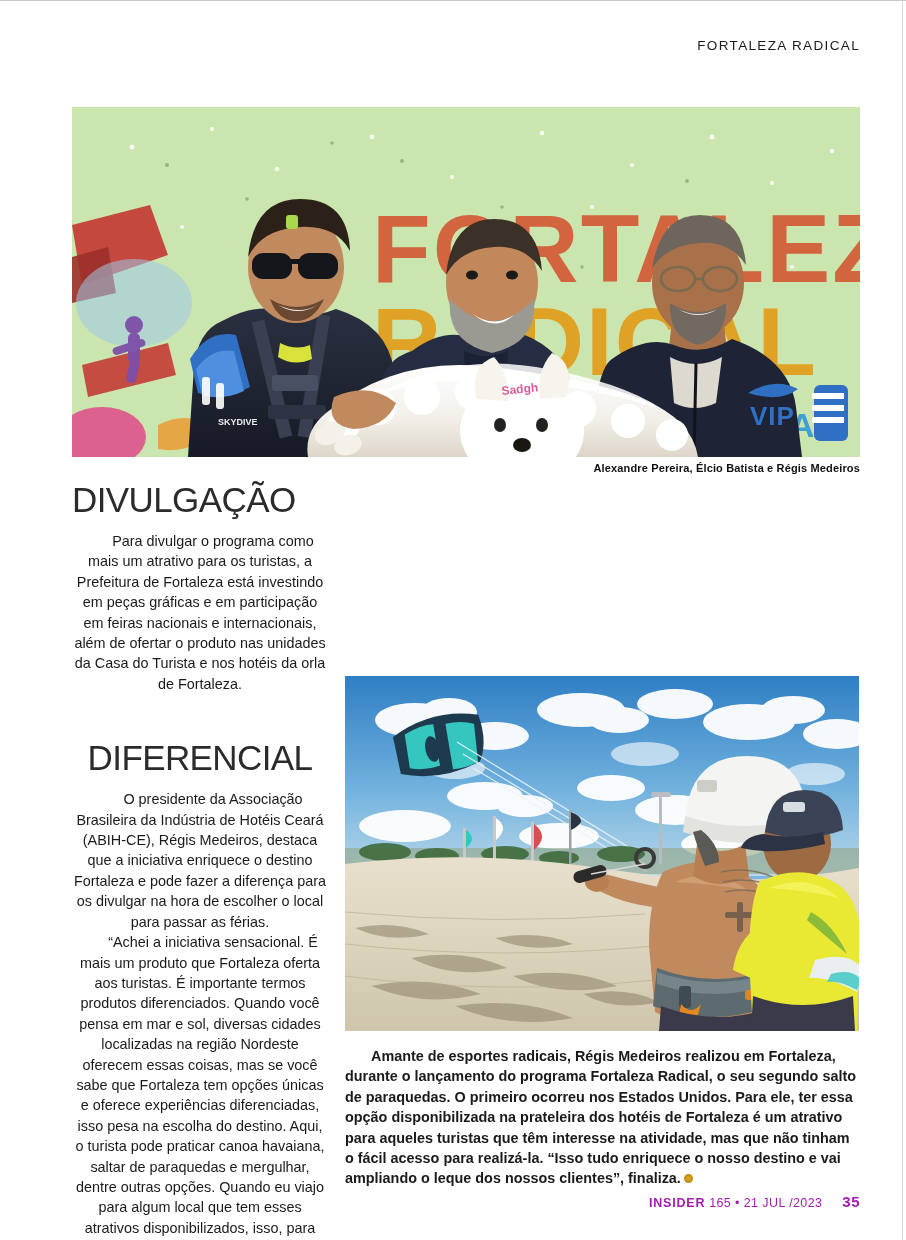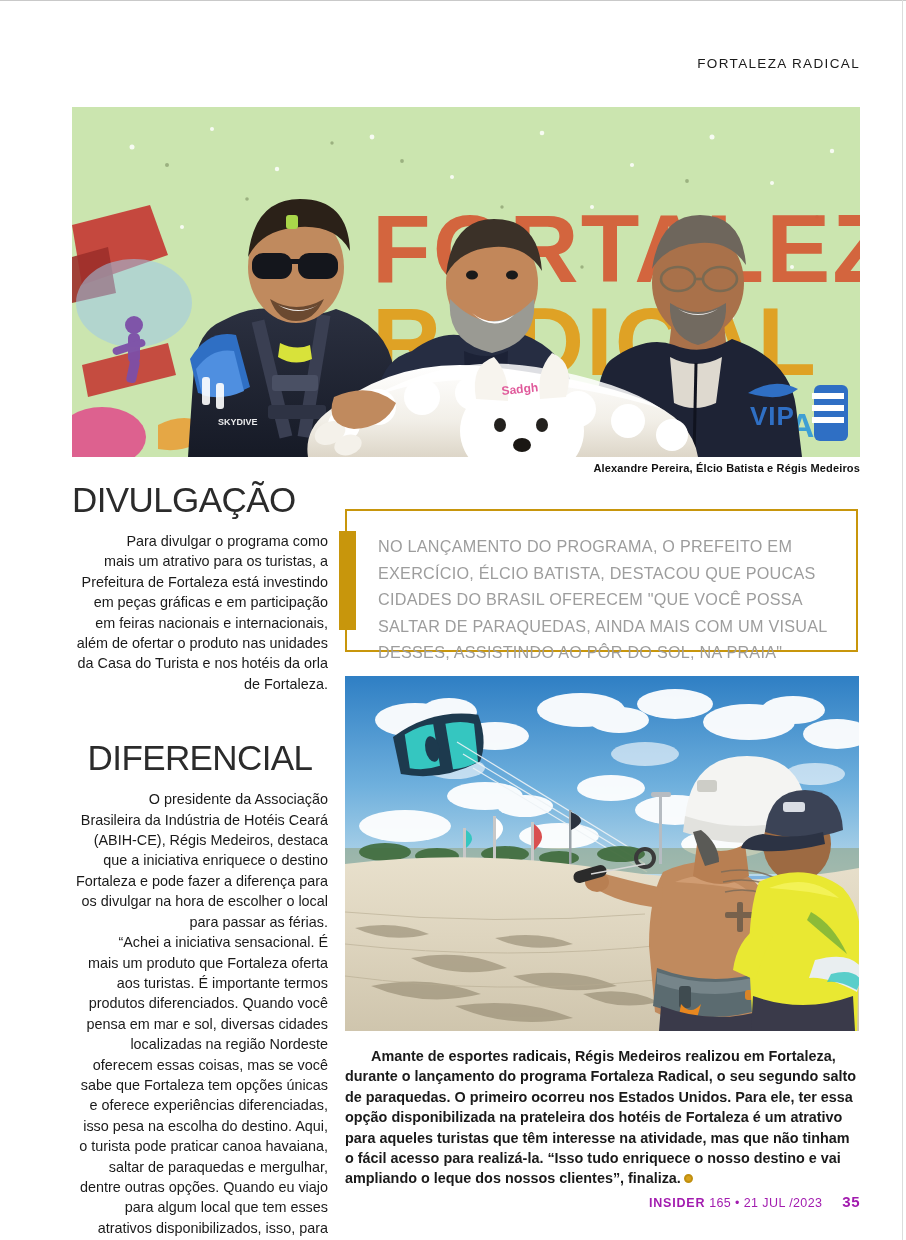--- a/index.html
+++ b/index.html
@@ -35,21 +35,20 @@
   
   .running-head {
     position: absolute;
     top: 38px;
     right: 46px;
     font-size: 13.5px;
     letter-spacing: 1.35px;
     color: #1b1b1b;
     font-weight: 400;
     white-space: nowrap;
-    margin-top: 18px;
   }
 
   
   .photo-top {
     position: absolute;
     left: 72px;
     top: 107px;
     width: 788px;
     height: 350px;
     overflow: hidden;
@@ -87,21 +86,21 @@
   .sec-title.second {
     margin-top: 46px;
     text-align: center;
   }
   .body-text {
     font-size: 14.4px;
     line-height: 20.4px;
     color: #1a1a1a;
     margin: 0;
     text-indent: 26px;
-    text-align: right;
+    text-align: center;
   }
   .body-text + .body-text { margin-top: 0; }
 
   
   .pullquote {
     position: absolute;
     left: 345px;
     top: 509px;
     width: 513px;
     height: 143px;
@@ -396,24 +395,20 @@
 
   <div class="col-left">
     <h2 class="sec-title">DIVULGAÇÃO</h2>
     <p class="body-text">Para divulgar o programa como mais um atrativo para os turistas, a Prefeitura de Fortaleza está investindo em peças gráficas e em participação em feiras nacionais e internacionais, além de ofertar o produto nas unidades da Casa do Turista e nos hotéis da orla de Fortaleza.</p>
 
     <h2 class="sec-title second">DIFERENCIAL</h2>
     <p class="body-text">O presidente da Associação Brasileira da Indústria de Hotéis Ceará (ABIH-CE), Régis Medeiros, destaca que a iniciativa enriquece o destino Fortaleza e pode fazer a diferença para os divulgar na hora de escolher o local para passar as férias.</p>
     <p class="body-text">“Achei a iniciativa sensacional. É mais um produto que Fortaleza oferta aos turistas. É importante termos produtos diferenciados. Quando você pensa em mar e sol, diversas cidades localizadas na região Nordeste oferecem essas coisas, mas se você sabe que Fortaleza tem opções únicas e oferece experiências diferenciadas, isso pesa na escolha do destino. Aqui, o turista pode praticar canoa havaiana, saltar de paraquedas e mergulhar, dentre outras opções. Quando eu viajo para algum local que tem esses atrativos disponibilizados, isso, para mim, como cliente, faz uma diferença”, afirma.</p>
   </div>
 
-  <div class="pullquote">
-    <div class="bar"></div>
-    <div class="qtext">NO LANÇAMENTO DO PROGRAMA, O PREFEITO EM EXERCÍCIO, ÉLCIO BATISTA, DESTACOU QUE POUCAS CIDADES DO BRASIL OFERECEM "QUE VOCÊ POSSA SALTAR DE PARAQUEDAS, AINDA MAIS COM UM VISUAL DESSES, ASSISTINDO AO PÔR DO SOL, NA PRAIA"</div>
-  </div>
 
   <div class="photo-beach">
     <svg width="514" height="355" viewBox="0 0 514 355">
       <defs>
         <clipPath id="cpB">
             <rect x="0" y="0" width="514" height="355"></rect>
           </clipPath>
         <linearGradient id="skyG" x1="0" y1="0" x2="0" y2="1">
           <stop offset="0%" stop-color="#2f7fc4"></stop>
           <stop offset="55%" stop-color="#6fb0dd"></stop>

